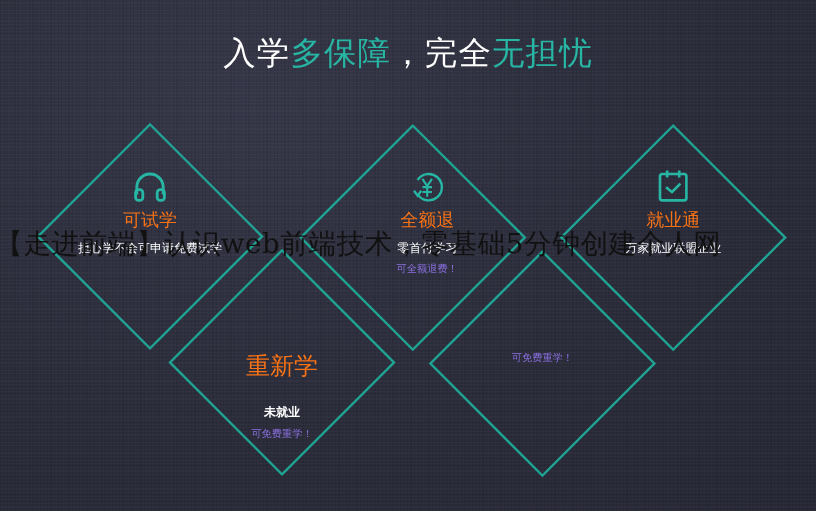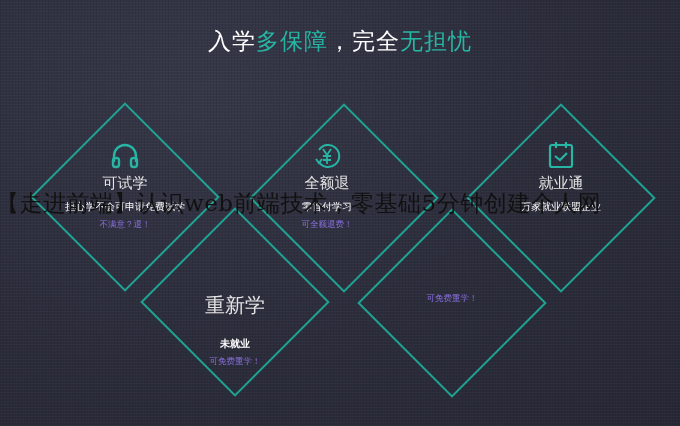--- a/index.html
+++ b/index.html
@@ -7,33 +7,33 @@
     width: 680px; height: 426px; overflow: hidden; position: relative;
     background-color: #2c2d3c;
     background-image:
       repeating-linear-gradient(0deg, rgba(255,255,255,0.025) 0 1px, transparent 1px 3px),
       repeating-linear-gradient(90deg, rgba(0,0,0,0.08) 0 1px, transparent 1px 3px),
       radial-gradient(ellipse at 30% 20%, #363748 0%, #2b2c3a 60%, #272835 100%);
     font-family: "DejaVu Sans", "Liberation Sans", sans-serif;
   }
   .headline {
     position: absolute; top: 26px; left: 0; width: 680px; text-align: center;
-    font-size: 23px; letter-spacing: 1px; color: #ffffff; font-weight: normal;
+    font-size: 27px; letter-spacing: 1px; color: #ffffff; font-weight: normal;
   }
   .headline .accent { color: #27b5a4; }
 
   .diamond {
     position: absolute; width: 134px; height: 134px;
     border: 2px solid #1fa393; transform: rotate(45deg); box-sizing: border-box;
   }
   .card {
     position: absolute; width: 190px; text-align: center;
   }
   .card .icon { display: block; margin: 0 auto; }
-  .card .title { color: #e5e5e5; font-size: 15px; margin-top: 4px; }
+  .card .title { color: #f97316; font-size: 15px; margin-top: 4px; }
   .card .title.big { font-size: 20px; }
   .card .line1 { color: #ffffff; font-size: 10px; margin-top: 7px; }
   .card .line2 { color: #8a70e0; font-size: 8.5px; margin-top: 5px; }
 
   .overlay {
     position: absolute; top: 188px; left: -4px; white-space: nowrap;
     font-family: "DejaVu Serif", "Liberation Serif", serif;
     font-size: 23px; color: #111111; letter-spacing: 0.5px;
   }
 </style>
@@ -51,24 +51,23 @@
 <div class="diamond" style="left:385px; top:236px;"></div>
 
 <div class="card" style="left:30px; top:142px;">
   <svg class="icon" width="30" height="28" viewBox="0 0 30 28">
     <path d="M4 20 V14 A11 11 0 0 1 26 14 V20" fill="none" stroke="#27b5a4" stroke-width="2.4"></path>
     <rect x="3" y="16" width="6" height="9" rx="2.5" fill="none" stroke="#27b5a4" stroke-width="2.4"></rect>
     <rect x="21" y="16" width="6" height="9" rx="2.5" fill="none" stroke="#27b5a4" stroke-width="2.4"></rect>
   </svg>
   <div class="title">可试学</div>
   <div class="line1">担心学不会可申请免费试学</div>
-  <div class="line2">不满意？退！</div>
 </div>
 
-<div class="card" style="left:232px; top:142px;font-family:Liberation Serif, serif;">
+<div class="card" style="left:261px; top:142px;font-family:Liberation Serif, serif;">
   <svg class="icon" width="30" height="28" viewBox="0 0 30 28">
     <path d="M7 20 A11 11 0 1 0 7 8" fill="none" stroke="#27b5a4" stroke-width="2"></path>
     <path d="M4 17 L7 21 L10 17" fill="none" stroke="#27b5a4" stroke-width="2"></path>
     <path d="M11 7 L15 13 L19 7 M15 13 V22 M11 14 H19 M11 18 H19" fill="none" stroke="#27b5a4" stroke-width="1.8"></path>
   </svg>
   <div class="title">全额退</div>
   <div class="line1">零首付学习</div>
   <div class="line2">可全额退费！</div>
 </div>
 

